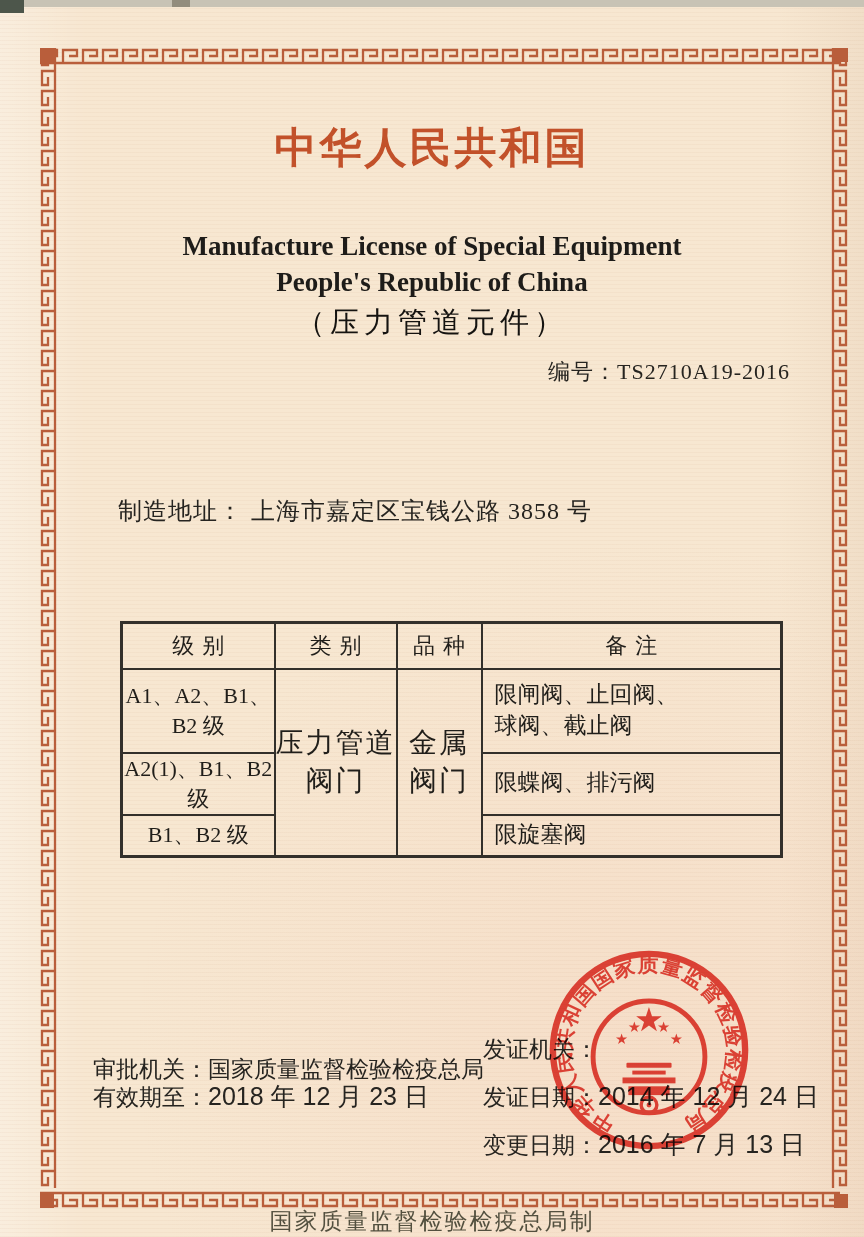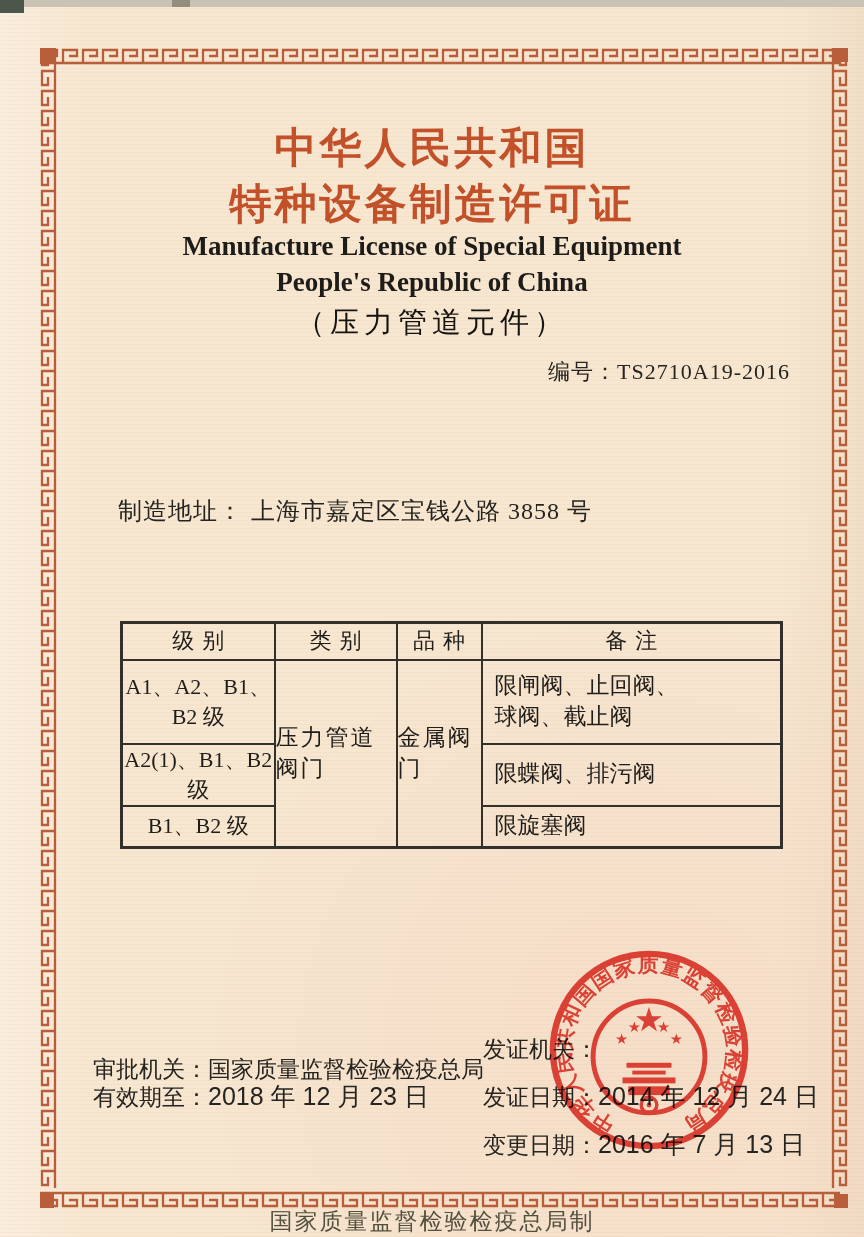--- a/index.html
+++ b/index.html
@@ -55,23 +55,23 @@
   .intro{top:588px;left:163px;font-size:24px;letter-spacing:1px;}
 
   table.lic{
     position:absolute;top:621px;left:120px;width:660px;table-layout:fixed;
     border-collapse:collapse;font-size:23px;color:#201e1a;
   }
   table.lic td,table.lic th{border:2px solid #33302b;font-weight:normal;vertical-align:middle;}
   table.lic{border:3px solid #33302b;}
   th.hd{font-size:22px;letter-spacing:8px;text-indent:8px;text-align:center;}
   td.lvl{text-align:center;font-size:22px;}
-  td.mrg{font-size:23px;letter-spacing:2px;}
+  td.mrg{text-align:center;font-size:28px;letter-spacing:2px;}
   td.note{padding-left:12px;line-height:1.32;font-size:23px;}
-  tr.hrow{height:37px;} tr.r1{height:84px;} tr.r2{height:44px;} tr.r3{height:42px;}
+  tr.hrow{height:46px;} tr.r1{height:84px;} tr.r2{height:44px;} tr.r3{height:42px;}
 
   .b-label{font-size:23px;}
   .date{font-family:"Liberation Sans", sans-serif;font-size:25px;}
   .approval-org{top:1054px;left:93px;text-align:center;}
   .valid-until{top:1080px;left:93px;}
   .issuing-org{top:1034px;left:483px;}
   .issue-date{top:1080px;left:483px;}
   .change-date{top:1128px;left:483px;}
   .made-by{top:1206px;font-size:23px;letter-spacing:2px;color:#53503f;}
 
@@ -286,21 +286,20 @@
       <path d="M1 0 V20 M1 3 H14 V17 H8 V9" transform="translate(832,1128)"></path>
       <path d="M1 0 V20 M1 3 H14 V17 H8 V9" transform="translate(832,1148)"></path>
       <path d="M1 0 V20 M1 3 H14 V17 H8 V9" transform="translate(832,1168)"></path>
       <rect x="40" y="48" width="14" height="14"></rect>
       <rect x="834" y="48" width="14" height="14"></rect>
       <rect x="40" y="1194" width="14" height="14"></rect>
       <rect x="834" y="1194" width="14" height="14"></rect>
     </svg>
 
   <div class="abs center t-cn t-cn1">中华人民共和国</div>
-  <div class="abs center t-cn t-cn2">特种设备制造许可证</div>
   <div class="abs center t-en t-en1">Manufacture License of Special Equipment</div>
   <div class="abs center t-en t-en2">People's Republic of China</div>
   <div class="abs center t-sub">（压力管道元件）</div>
 
   <div class="abs license-no">
     <span>编号：</span><span>TS2710A19-2016</span>
   </div>
 
   <div class="abs field f-addr">
     <span>制造地址：</span><span class="val">上海市嘉定区宝钱公路 3858 号</span>

